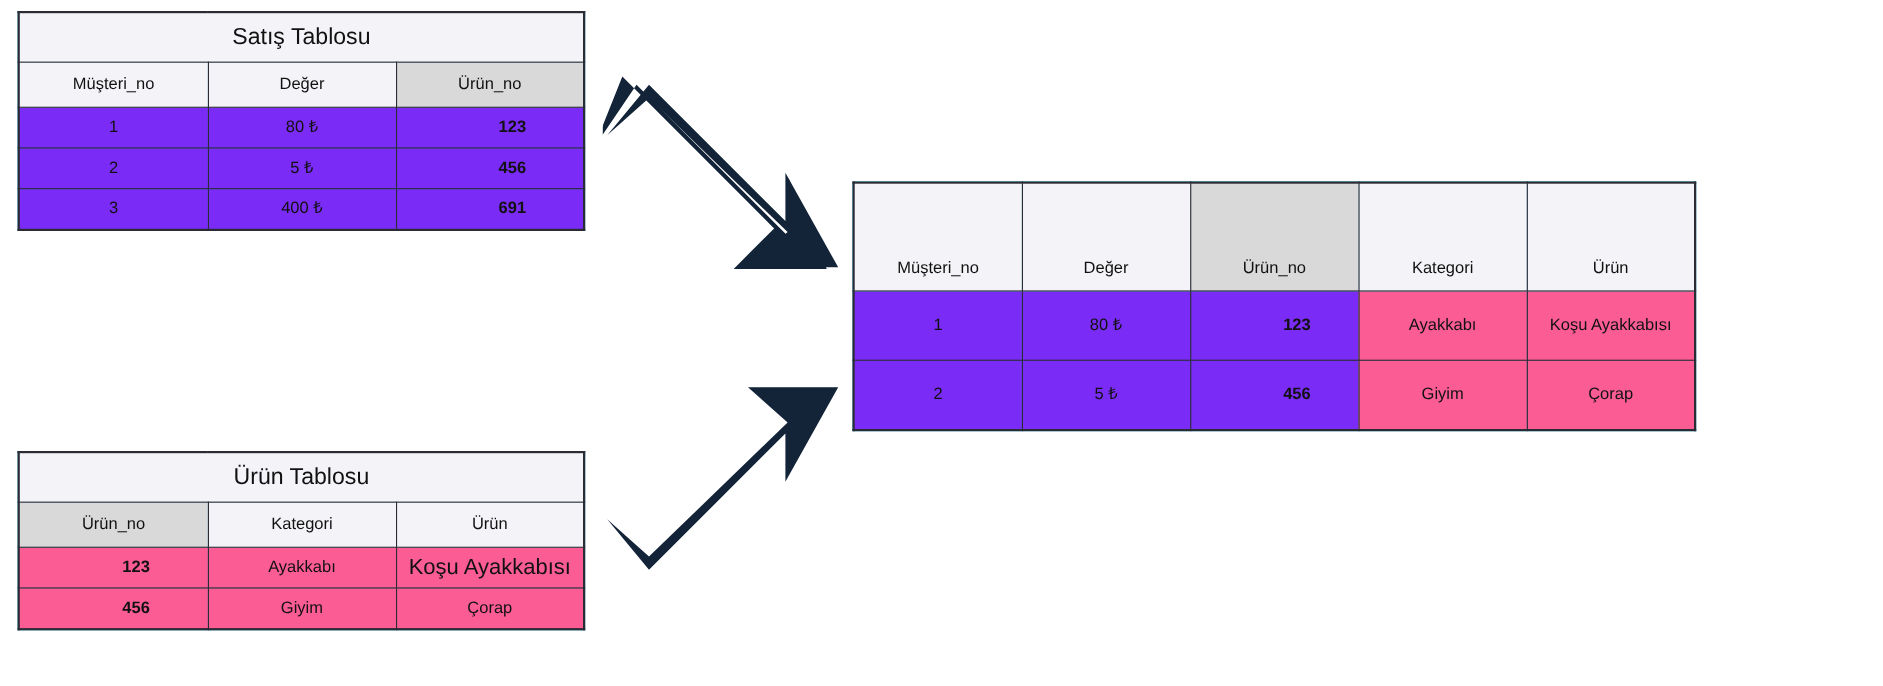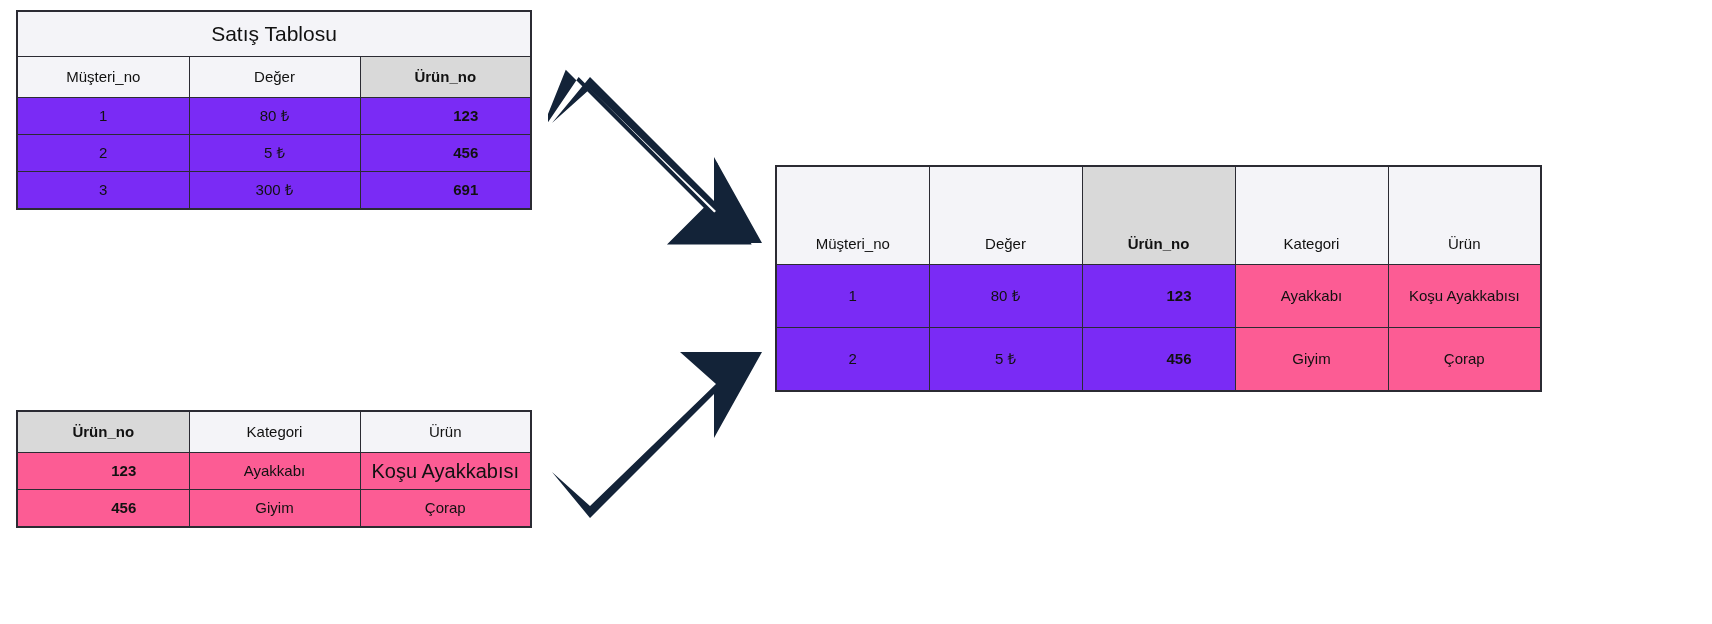--- a/index.html
+++ b/index.html
@@ -38,21 +38,21 @@
     font-size: 21px;
     height: 38px;
     border-bottom: 1.5px solid #2b2b33;
   }
   .tbl .hdr {
     background: #f4f4f8;
     height: 34px;
   }
   .tbl .hdr.key {
     background: #d9d9d9;
-    font-weight: bold;
+    font-weight: normal;
   }
   .tbl .row-purple {
     background: #7a2bf5;
     height: 37px;
   }
   .tbl .row-pink {
     background: #fc5c94;
     height: 37px;
   }
   .tbl .bold {
@@ -135,33 +135,36 @@
     <td>80 ₺</td>
     <td class="bold">123</td>
   </tr>
   <tr class="row-purple">
     <td>2</td>
     <td>5 ₺</td>
     <td class="bold">456</td>
   </tr>
   <tr class="row-purple">
     <td>3</td>
-    <td>300 ₺</td>
+    <td>400 ₺</td>
     <td class="bold">691</td>
   </tr>
 </tbody>
   </table>
 
 <table class="tbl" id="product-table">
   <colgroup>
       <col class="c1">
       <col class="c2">
       <col class="c3">
     </colgroup>
   <tbody>
+      <tr>
+    <td class="title-cell" colspan="3">Ürün Tablosu</td>
+  </tr>
   <tr>
     <td class="hdr key">Ürün_no</td>
     <td class="hdr">Kategori</td>
     <td class="hdr">Ürün</td>
   </tr>
   <tr class="row-pink">
     <td class="bold">123</td>
     <td>Ayakkabı</td>
     <td class="wide-val">Koşu Ayakkabısı</td>
   </tr>

